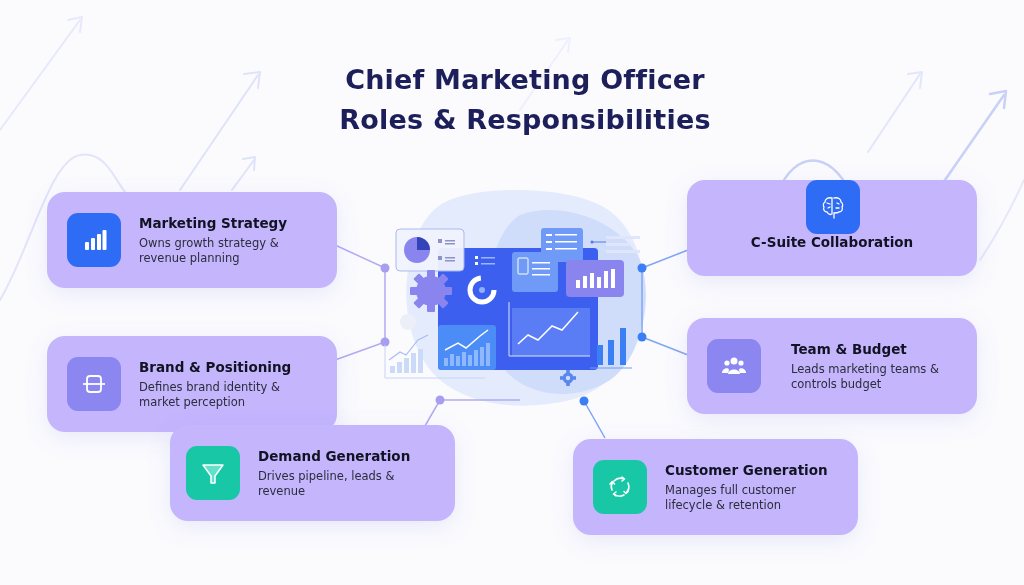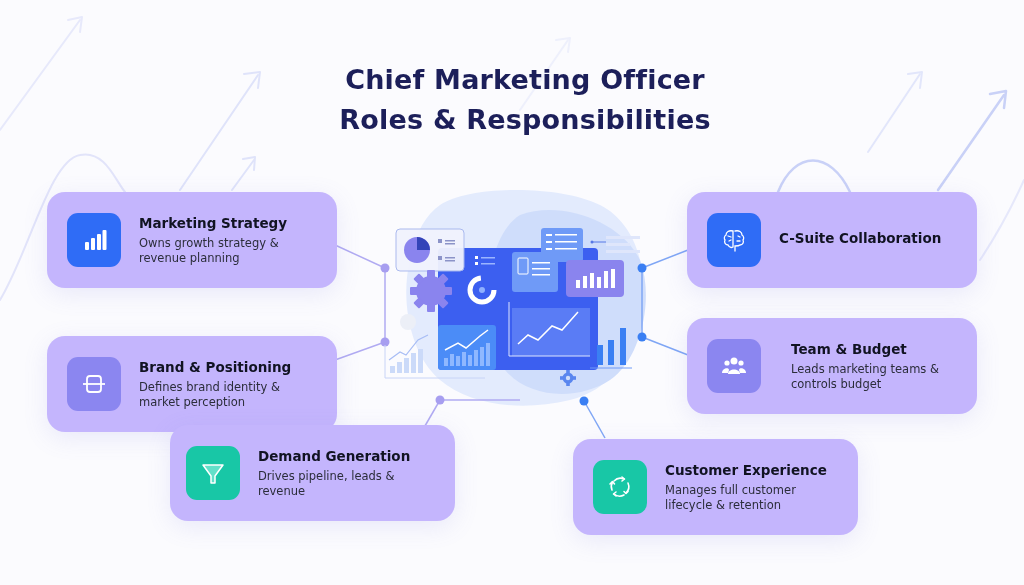--- a/index.html
+++ b/index.html
@@ -238,21 +238,21 @@
     <svg viewBox="0 0 30 30">
         <path d="M5 7 L25 7 L17 18 L17 25 L13 25 L13 18 Z" fill="#63e0c9" stroke="#fff" stroke-width="1.5" stroke-linejoin="round"></path>
       </svg>
   </div>
   <div class="txt">
     <h3>Demand Generation</h3>
     <p>Drives pipeline, leads &amp; revenue</p>
   </div>
 </div>
 
-<div class="card" style="left:687px;top:192px;width:290px;height:96px;">
+<div class="card" style="left:687px;top:180px;width:290px;height:96px;flex-direction:column;">
   <div class="tile" style="background:#2f6cf6;">
     <svg viewBox="0 0 30 30">
         <g fill="none" stroke="#fff" stroke-width="1.3" stroke-linecap="round">
           <path d="M14 6 C10 5 7 7 7 10 C5 11 5 14 6 15 C5 17 6 20 9 20 C10 22 12 23 14 22 Z"></path>
           <path d="M16 6 C20 5 23 7 23 10 C25 11 25 14 24 15 C25 17 24 20 21 20 C20 21 18 21 16 21 L16 26"></path>
           <path d="M9 11 L12 12 M10 16 L12 15 M19 11 L21 12 M18 16 L21 16"></path>
         </g>
       </svg>
   </div>
   <div class="txt">
@@ -288,16 +288,16 @@
           <path d="M23 11 A9 9 0 0 1 21 21"></path>
           <path d="M19 19.5 L21 21.5 L23 19.5"></path>
           <path d="M19 23 A9 9 0 0 1 9 22"></path>
           <path d="M11 20 L8.5 22 L11 24"></path>
           <path d="M7 18 A9 9 0 0 1 7.5 10"></path>
           <path d="M5 12 L7.5 9.5 L9.5 12"></path>
         </g>
       </svg>
   </div>
   <div class="txt">
-    <h3>Customer Experience</h3>
+    <h3>Customer Generation</h3>
     <p style="width:155px;">Manages full customer lifecycle &amp; retention</p>
   </div>
 </div>
 
 </body></html>

